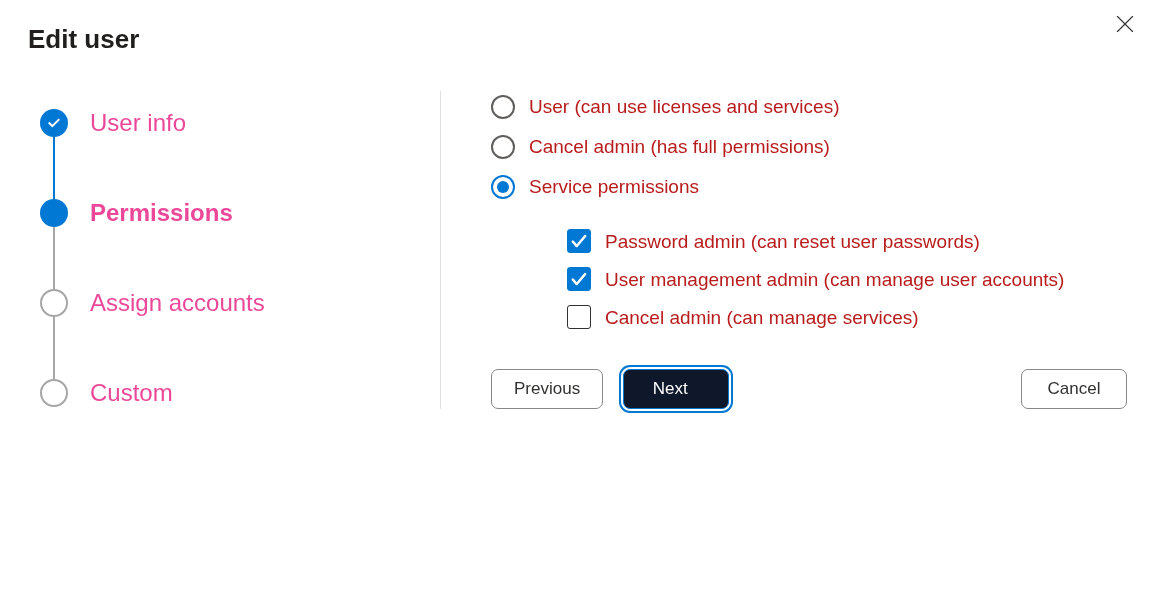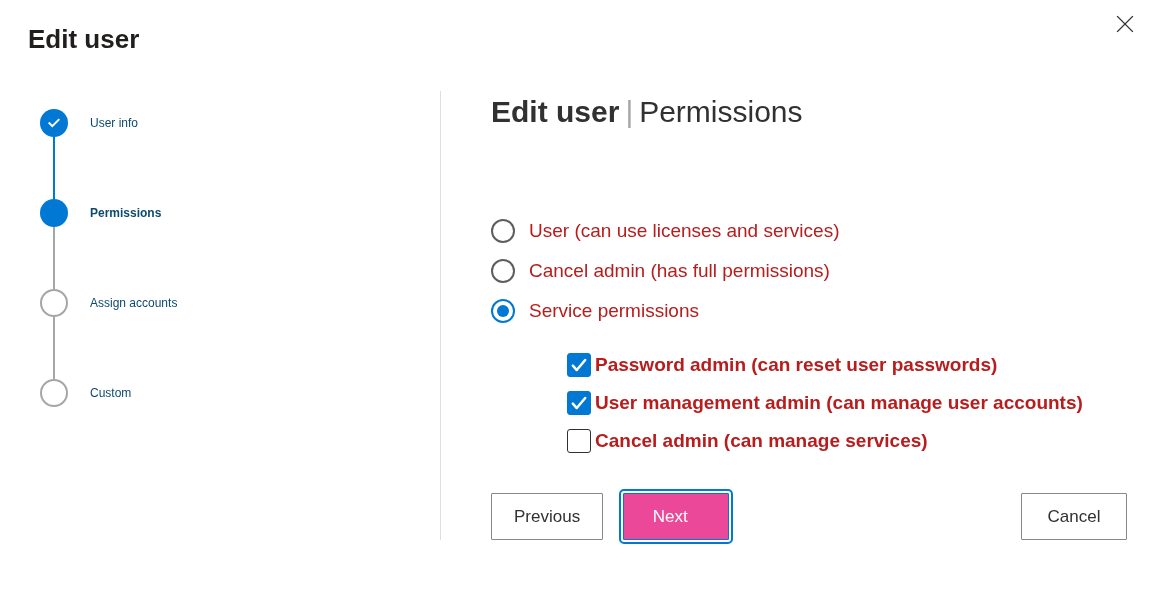--- a/index.html
+++ b/index.html
@@ -62,22 +62,22 @@
       align-items: center;
       justify-content: center;
       z-index: 1;
       background: #fff;
     }
     .step-indicator.completed { background: #0078d4; }
     .step-indicator.completed svg { width: 16px; height: 16px; fill: #fff; }
     .step-indicator.current { background: #0078d4; }
     .step-indicator.upcoming { border: 2px solid #a6a6a6; }
     .step-label {
-      font-size: 12px;
-      color: #0c4a6e;
+      font-size: 24px;
+      color: #ec4899;
     }
     .step-label.current { font-weight: 600; }
     .step-connector {
       width: 2px;
       height: 62px;
       margin-left: 13px;
       background: #a6a6a6;
     }
     .step-connector.active { background: #0078d4; }
     .divider {
@@ -127,24 +127,23 @@
     .option-label { font-size: 19px; color: #b91c1c; }
     .checkbox-group {
       margin-left: 76px;
       margin-top: 14px;
       display: flex;
       flex-direction: column;
       gap: 14px;
     }
     .checkbox-option {
       display: flex;
-      align-items: center;
-      gap: 4px;
-      cursor: pointer;
-      font-weight: bold;
+      align-items: flex-end;
+      gap: 14px;
+      cursor: pointer;
     }
     .check-box {
       width: 24px; height: 24px;
       border: 1.5px solid #323130;
       border-radius: 3px;
       display: flex;
       align-items: center;
       justify-content: center;
       flex-shrink: 0;
     }
@@ -153,34 +152,34 @@
     .button-bar {
       display: flex;
       gap: 20px;
       margin-top: auto;
       padding-top: 40px;
       padding-bottom: 20px;
       align-items: center;
     }
     .btn {
       min-width: 106px;
-      height: 47px;
+      height: 40px;
       padding: 0 22px;
       font-size: 17px;
-      border-radius: 1px;
+      border-radius: 7px;
       cursor: pointer;
       font-family: inherit;
     }
     .btn.secondary {
       background: #fff;
       border: 1px solid #8a8886;
       color: #323130;
     }
     .btn.primary {
-      background: #ec4899;
+      background: #0f172a;
       color: #fff;
       border: 1px solid #0078d4;
       outline: 2px solid #0078d4;
       outline-offset: 2px;
       padding-left: 10px;
     }
     .btn.cancel { margin-left: auto; text-align: center; }
   </style>
 </head>
 <body>
@@ -222,23 +221,20 @@
 
     <div class="step-row">
       <span class="step-indicator upcoming"></span>
       <span class="step-label">Custom</span>
     </div>
   </nav>
 
   <div class="divider"></div>
 
   <main class="main-panel">
-    <h2 class="panel-heading">
-      <span class="bold">Edit user</span><span class="light-sep">|</span><span>Permissions</span>
-    </h2>
 
     <div class="options-group">
       <label class="radio-option">
         <span class="radio-circle"></span>
         <span class="option-label">User (can use licenses and services)</span>
       </label>
       <label class="radio-option">
         <span class="radio-circle"></span>
         <span class="option-label">Cancel admin (has full permissions)</span>
       </label>

